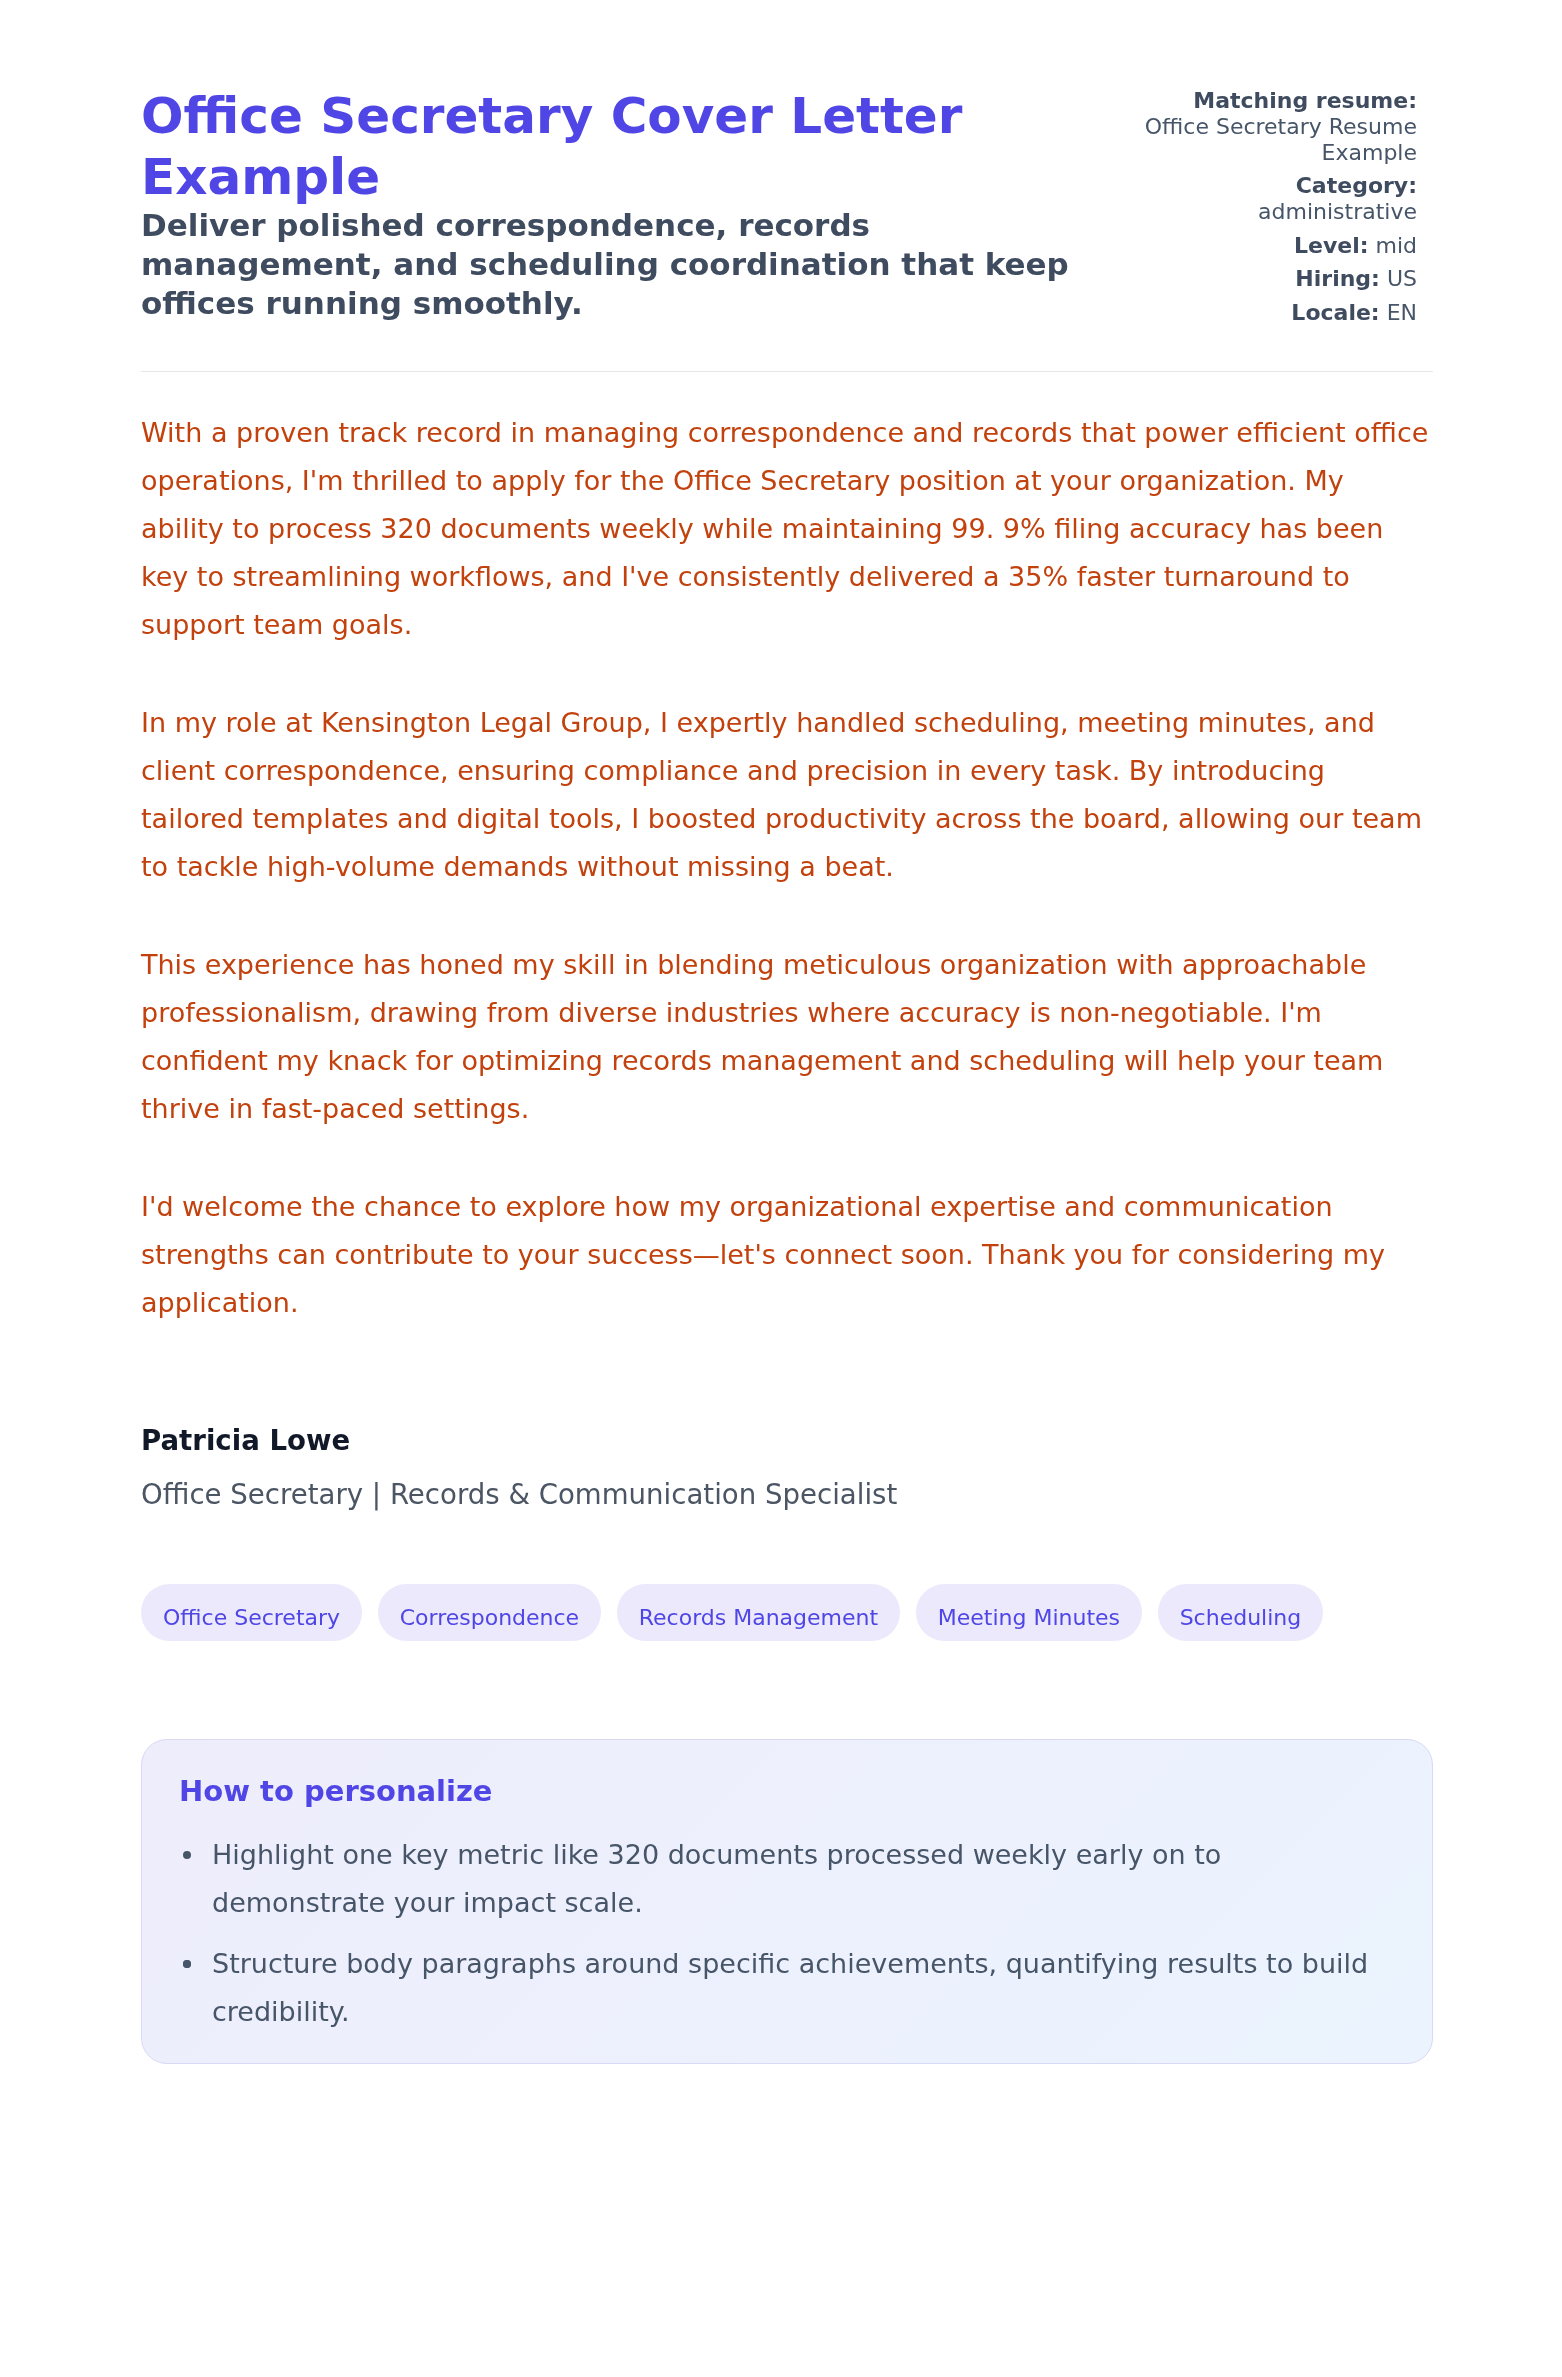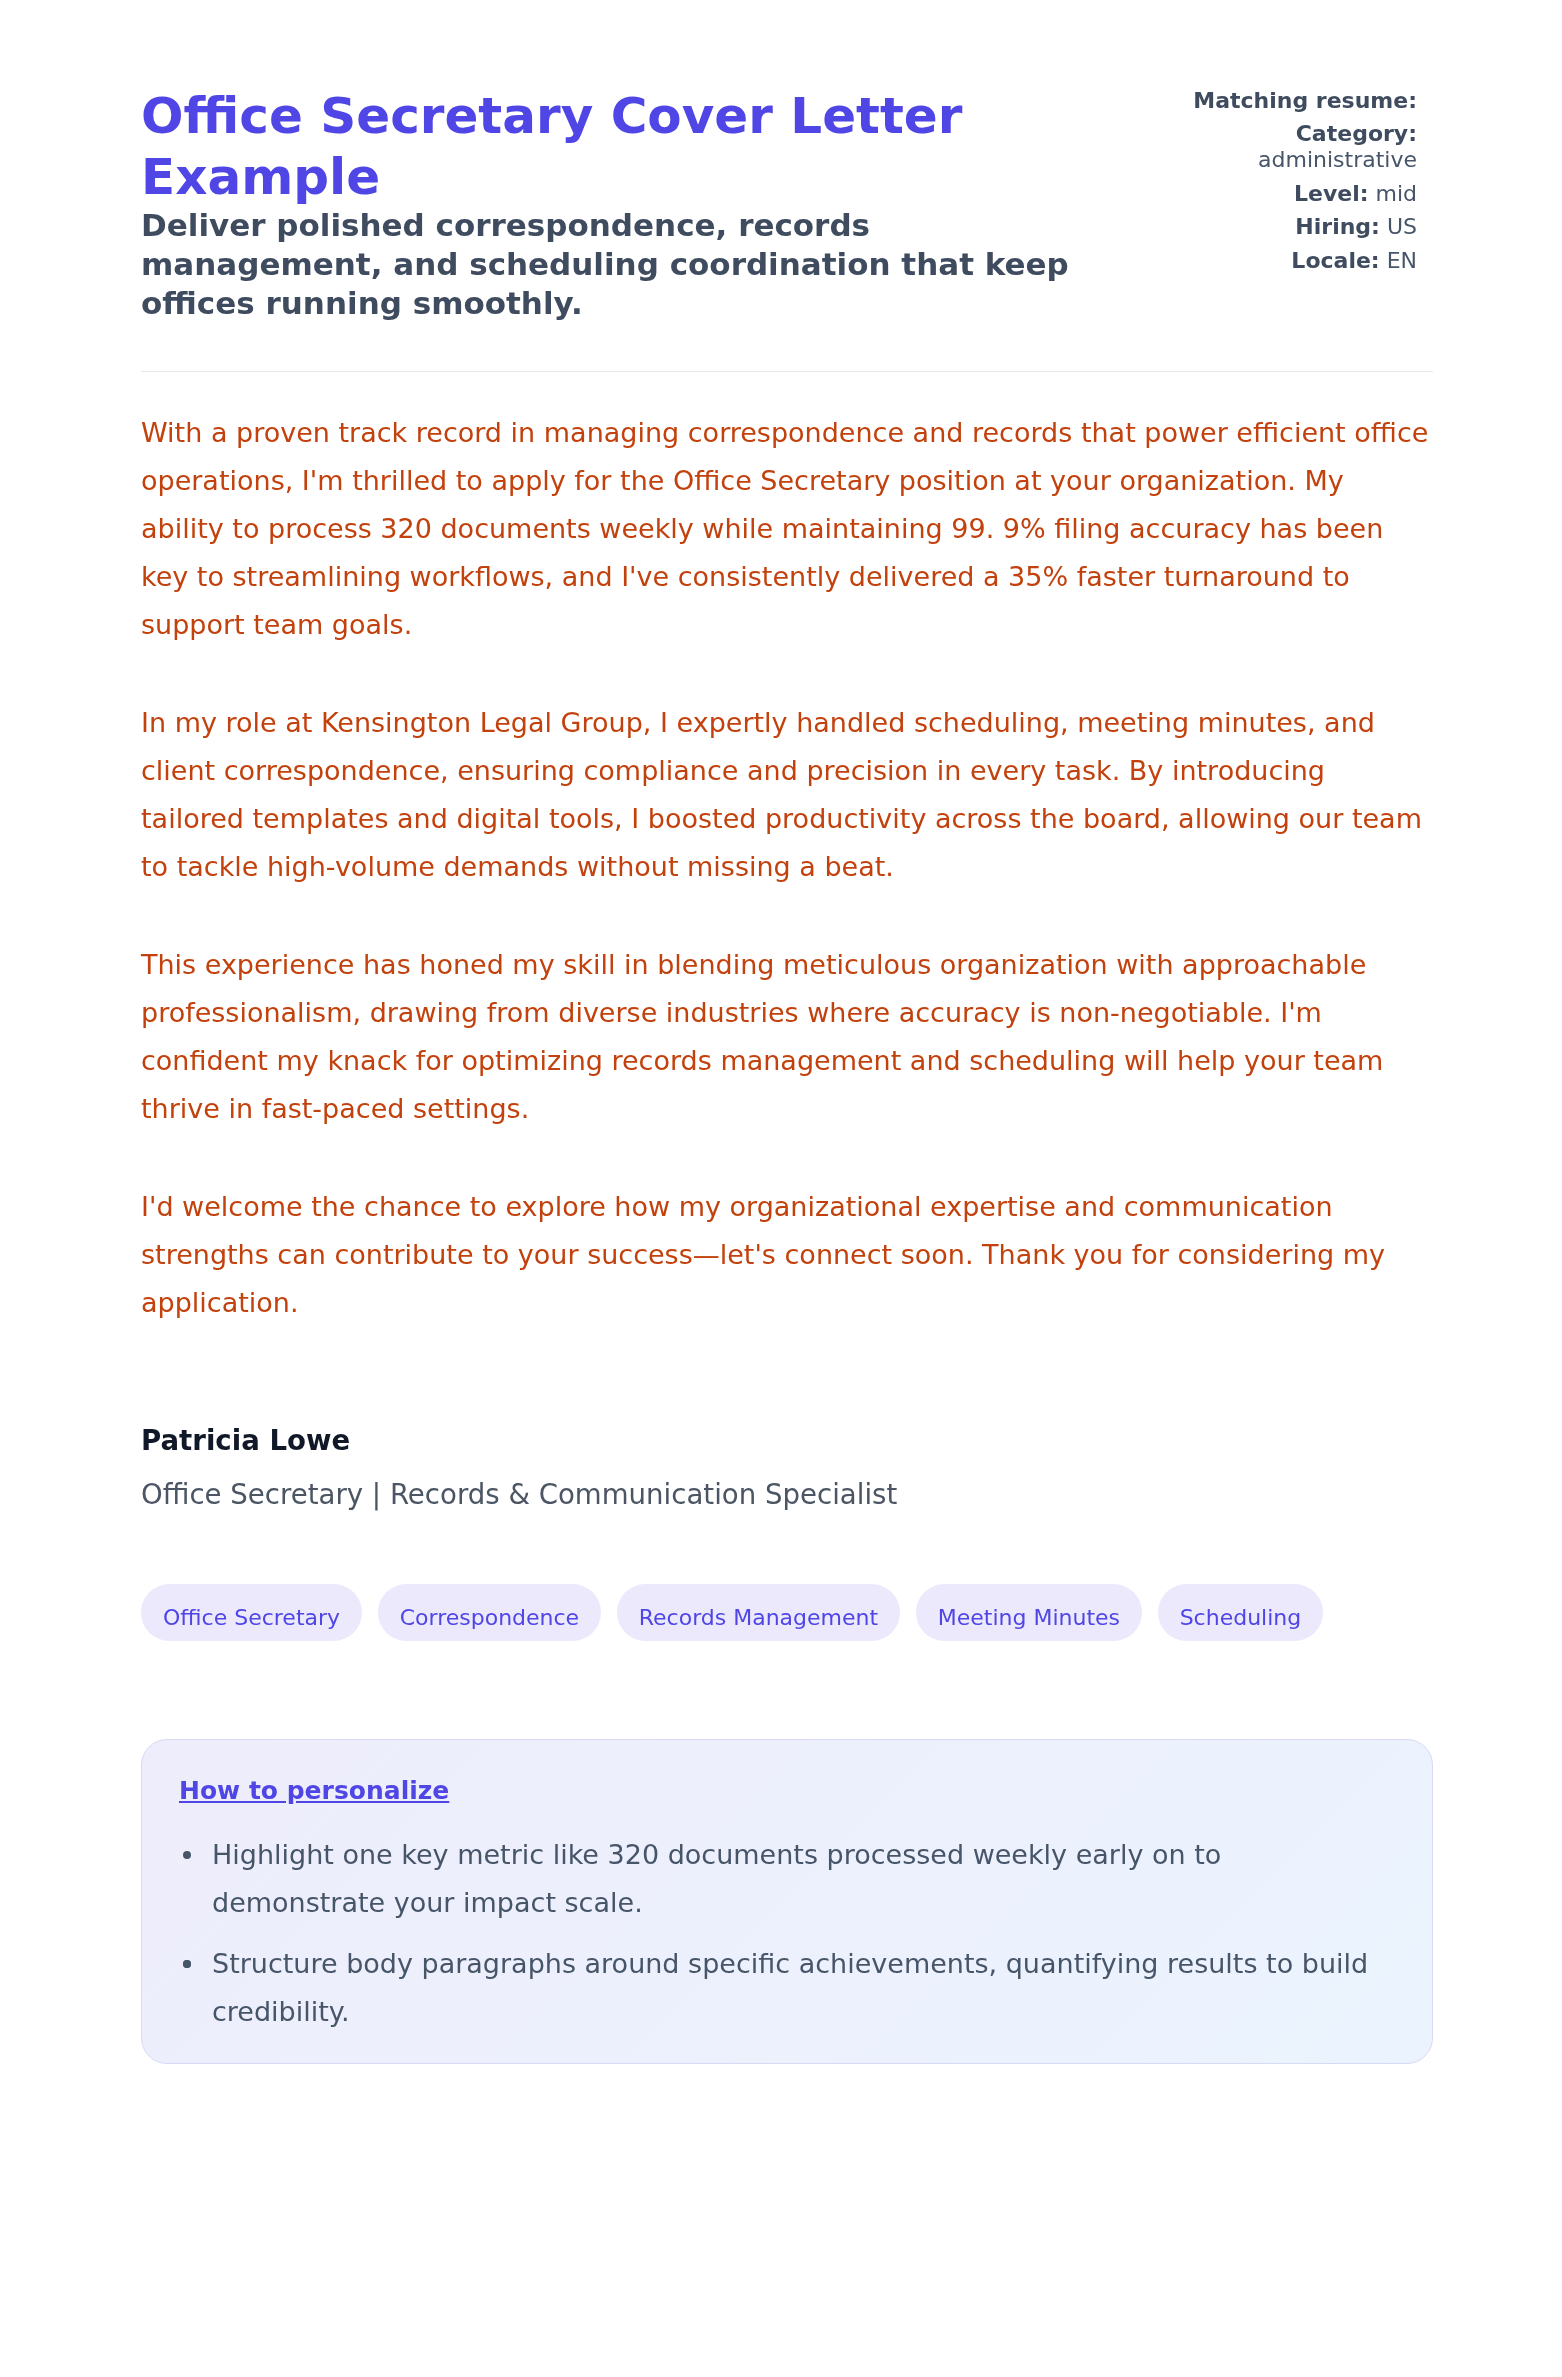--- a/index.html
+++ b/index.html
@@ -101,25 +101,24 @@
       white-space: nowrap;
     }
     .card {
       margin-top: 98px;
       border: 1.8px solid #d9d8f5;
       border-radius: 26px;
       background: linear-gradient(135deg, #eeedfb 0%, #ebf4fe 100%);
       padding: 31px 37px 27.6px 37px;
     }
     .card-title {
-      font-size: 25px;
+      font-size: 29px;
       font-weight: bold;
       color: #4f46e5;
       line-height: 40px;
-      text-decoration: underline;
     }
     .card ul {
       margin-top: 20px;
       list-style: none;
     }
     .card li {
       position: relative;
       padding-left: 33px;
       font-size: 27px;
       line-height: 48px;
@@ -143,20 +142,21 @@
 <div class="page">
 
   <header class="header">
     <div class="header-left">
       <h1 class="title">Office Secretary Cover Letter Example</h1>
       <h2 class="subtitle">Deliver polished correspondence, records management, and scheduling coordination that keep offices running smoothly.</h2>
     </div>
     <div class="meta">
       <div class="row">
         <div class="k">Matching resume:</div>
+        <div>Office Secretary Resume Example</div>
       </div>
       <div class="row">
         <div class="k">Category:</div>
         <div>administrative</div>
       </div>
       <div class="row">
         <span class="k">Level:</span>
         <span>mid</span>
       </div>
       <div class="row">

